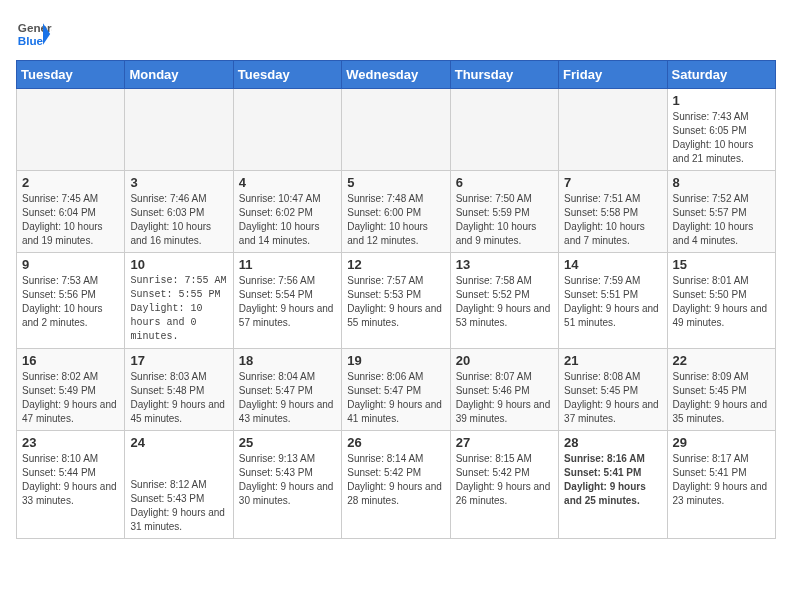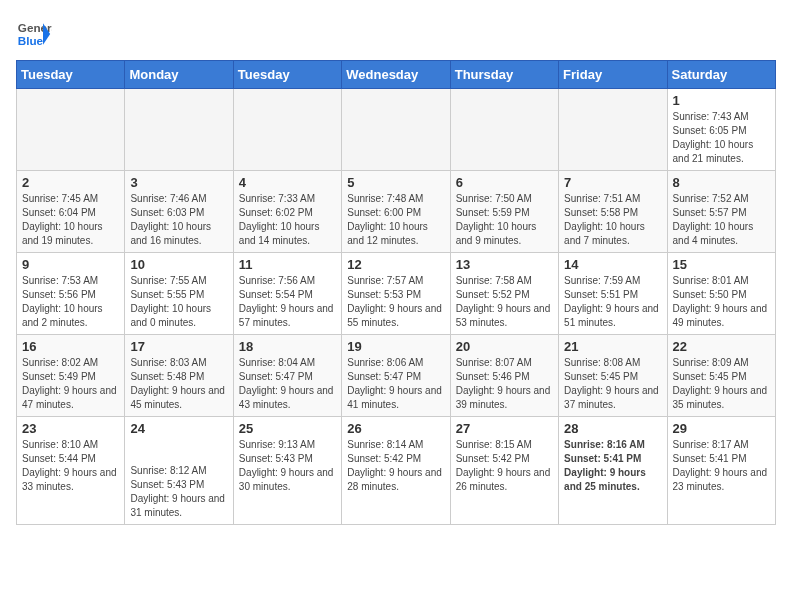--- a/index.html
+++ b/index.html
@@ -131,21 +131,21 @@
 Daylight: 10 hours and 19 minutes.</div>
         </td>
         <td>
           <span class="day-number">3</span>
           <div class="day-info" style="white-space: pre-line;">Sunrise: 7:46 AM
 Sunset: 6:03 PM
 Daylight: 10 hours and 16 minutes.</div>
         </td>
         <td>
           <span class="day-number">4</span>
-          <div class="day-info" style="white-space: pre-line;">Sunrise: 7:33 AM
+          <div class="day-info" style="white-space: pre-line;">Sunrise: 10:47 AM
 Sunset: 6:02 PM
 Daylight: 10 hours and 14 minutes.</div>
         </td>
         <td>
           <span class="day-number">5</span>
           <div class="day-info" style="white-space: pre-line;">Sunrise: 7:48 AM
 Sunset: 6:00 PM
 Daylight: 10 hours and 12 minutes.</div>
         </td>
         <td>
@@ -169,21 +169,21 @@
       </tr>
       <tr>
         <td>
           <span class="day-number">9</span>
           <div class="day-info" style="white-space: pre-line;">Sunrise: 7:53 AM
 Sunset: 5:56 PM
 Daylight: 10 hours and 2 minutes.</div>
         </td>
         <td>
           <span class="day-number">10</span>
-          <div class="day-info" style="white-space: pre-line;">Sunrise: 7:55 AM
+          <div class="day-info" style="white-space: pre-line; font-family: Liberation Mono, monospace;">Sunrise: 7:55 AM
 Sunset: 5:55 PM
 Daylight: 10 hours and 0 minutes.</div>
         </td>
         <td>
           <span class="day-number">11</span>
           <div class="day-info" style="white-space: pre-line;">Sunrise: 7:56 AM
 Sunset: 5:54 PM
 Daylight: 9 hours and 57 minutes.</div>
         </td>
         <td>

